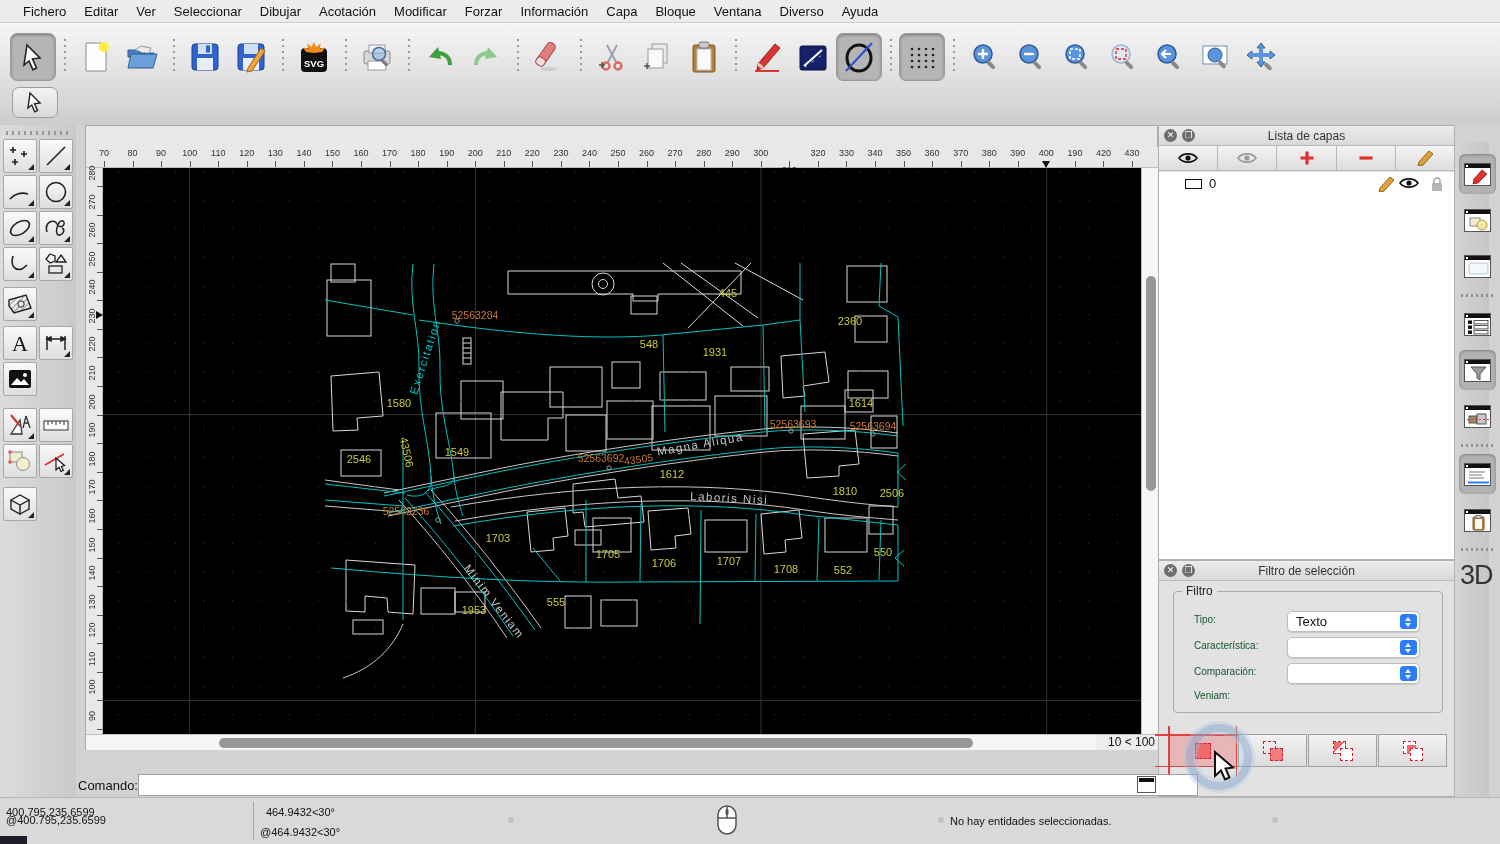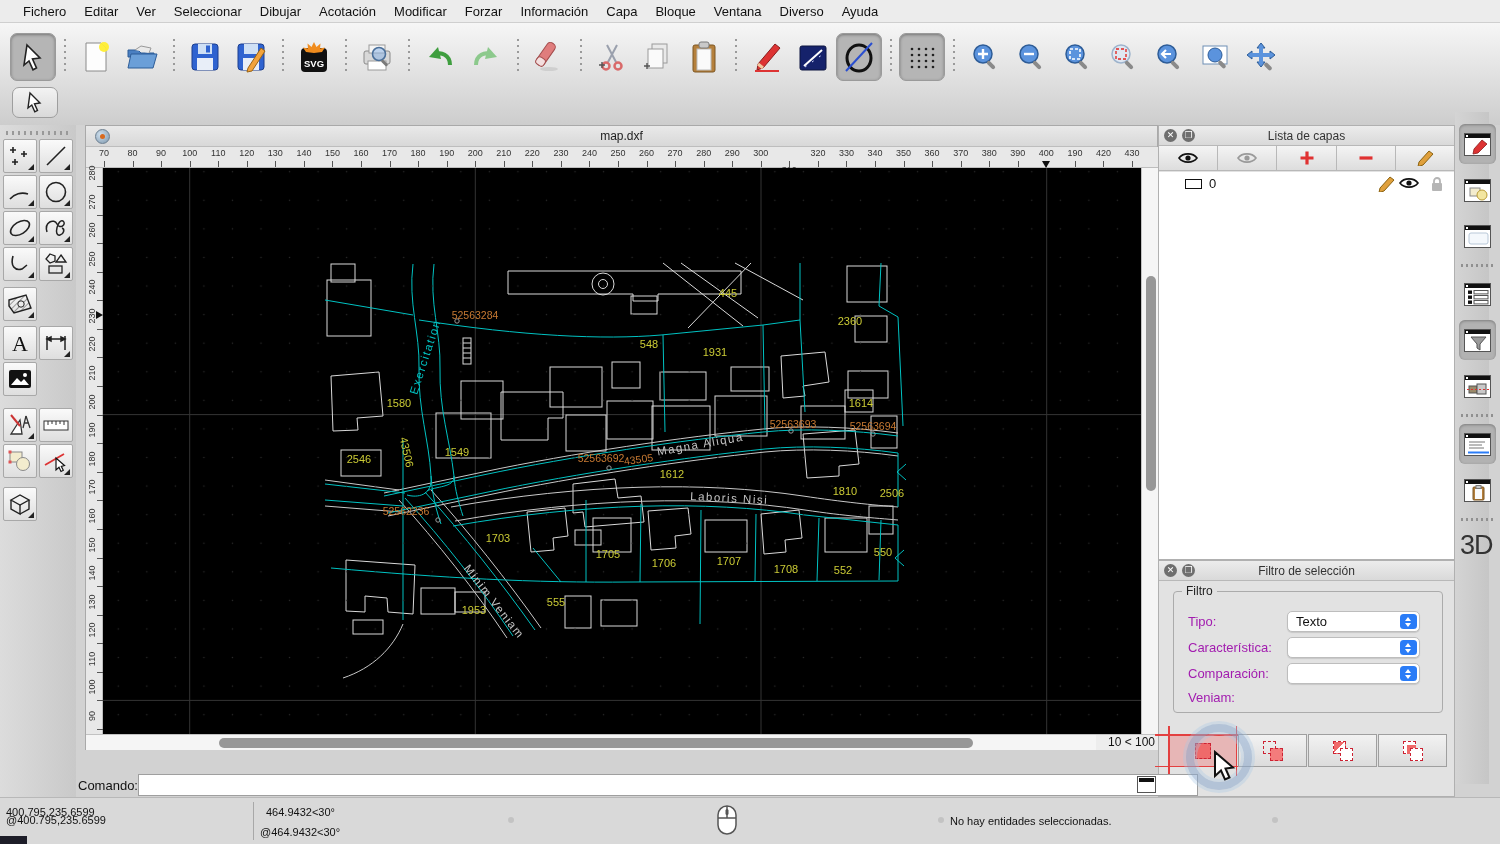--- a/index.html
+++ b/index.html
@@ -68,41 +68,41 @@
   #layer-toolbar .lbtn { flex:1; border-right:1px solid #b8b8b8; background:linear-gradient(#f4f4f4,#dddddd);
             display:flex; align-items:center; justify-content:center; font-weight:bold; }
   #layer-list { position:absolute; left:0; top:46px; right:0; bottom:0; background:#fff; }
   .layer-row { position:relative; height:24px; font-size:13px; color:#111; }
   .layer-swatch { position:absolute; left:26px; top:7px; width:17px; height:10px; border:1.5px solid #111; background:#fff; }
   .layer-name { position:absolute; left:50px; top:4px; }
   .lrow-ic { position:absolute; top:4px; }
 
   #filter-group { position:absolute; left:14px; top:30px; width:270px; height:122px; border:1px solid #ababab; border-radius:4px; }
   #filter-group legend, .grouplegend { position:absolute; left:8px; top:-8px; background:#e2e2e2; padding:0 4px; font-size:12px; color:#222; }
-  .frow { position:absolute; left:14px; font-size:13px; color:#a21caf; }
+  .frow { position:absolute; left:20px; font-size:10px; color:#14532d; }
   .macselect { position:absolute; left:113px; width:133px; height:21px; background:#fff; border:1px solid #bdbdbd; border-radius:5px;
                box-shadow:0 1px 1px rgba(0,0,0,.12); font-size:13px; color:#111; padding-left:8px; line-height:20px; }
   .stepper { position:absolute; right:2px; top:2px; width:17px; height:15px; background:#2a7cf7; border-radius:3.5px; }
   .stepper:before,.stepper:after { content:""; position:absolute; left:5px; border-left:3.5px solid transparent; border-right:3.5px solid transparent; }
   .stepper:before { top:2.5px; border-bottom:4px solid #fff; }
   .stepper:after  { bottom:2.5px; border-top:4px solid #fff; }
   #filter-buttons { position:absolute; left:9px; top:173px; display:flex; }
   .fbtn { width:69px; height:33px; border:1px solid #9f9f9f; background:linear-gradient(#f2f2f2,#dcdcdc);
           display:flex; align-items:center; justify-content:center; position:relative; }
   .fbtn + .fbtn { margin-left:1px; }
   .fbtn.hot { background:rgba(240,100,100,.35); border:1px solid #d05050; }
   .redsq { width:16px; height:16px; background:#f47c7c; border:1.5px dashed #c23; }
   .redmark { position:absolute; background:#e34040; }
 
   
   #click-ring { position:absolute; width:66px; height:66px; border-radius:50%;
       border:8px solid rgba(140,170,205,.55); box-shadow:0 0 0 3px rgba(170,200,230,.35), inset 0 0 0 3px rgba(170,200,230,.35); }
 
   
-  #rtoolbar { position:absolute; left:1455px; top:112px; width:34px; height:672px; background:linear-gradient(90deg,#d4d4d4,#c6c6c6); }
+  #rtoolbar { position:absolute; left:1455px; top:142px; width:34px; height:672px; background:linear-gradient(90deg,#d4d4d4,#c6c6c6); }
   .rbtn { position:absolute; left:4px; width:37px; height:40px; border-radius:6px; display:flex; align-items:center; justify-content:center; }
   .rbtn.sel { background:#b2b2b2; box-shadow:inset 0 1px 3px rgba(0,0,0,.3); }
   .winicon { width:27px; height:23px; background:#fff; border:1px solid #555; position:relative; }
   .winicon:before { content:""; position:absolute; left:0; top:0; right:0; height:4px; background:#111; }
   .winicon:after { content:""; position:absolute; left:1px; top:1px; width:2px; height:2px; background:#fff; }
   .rsep { position:absolute; left:6px; width:33px; height:3px; background:repeating-linear-gradient(to right,#909090 0 2px,transparent 2px 5px); }
   #label3d { position:absolute; left:5px; top:418px; font-size:27px; color:#333; letter-spacing:-1px; }
 
   
   #cmd-history { position:absolute; left:72px; top:749px; width:1086px; height:23px; background:#fff; border:1px solid #8a8a8a; }
@@ -455,24 +455,20 @@
     <div class="pbtn sub" style="left:3px;top:362px">
       <svg width="26" height="26" fill="none" stroke="#222" stroke-width="1.4">
           <polygon points="4,9 13,4 22,9 13,14"></polygon>
           <polyline points="4,9 4,18 13,23 13,14"></polyline>
           <polyline points="22,9 22,18 13,23"></polyline>
         </svg>
     </div>
   </div>
 
   <div id="dwin">
-    <div id="dwin-title">
-      <div id="dwin-icon"></div>
-      <span>map.dxf</span>
-    </div>
     <div id="hruler">
         <div class="htick" style="left: 18px;"></div>
         <div class="hnum" style="left: 18px;">70</div>
         <div class="htick" style="left: 46.556px;"></div>
         <div class="hnum" style="left: 46.556px;">80</div>
         <div class="htick" style="left: 75.112px;"></div>
         <div class="hnum" style="left: 75.112px;">90</div>
         <div class="htick" style="left: 103.668px;"></div>
         <div class="hnum" style="left: 103.668px;">100</div>
         <div class="htick" style="left: 132.224px;"></div>

